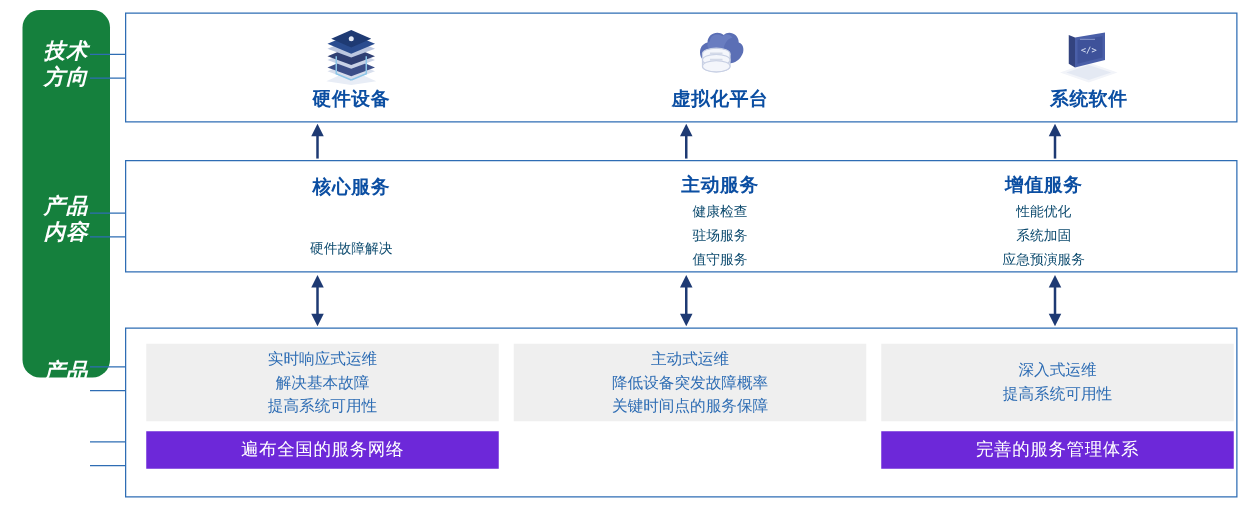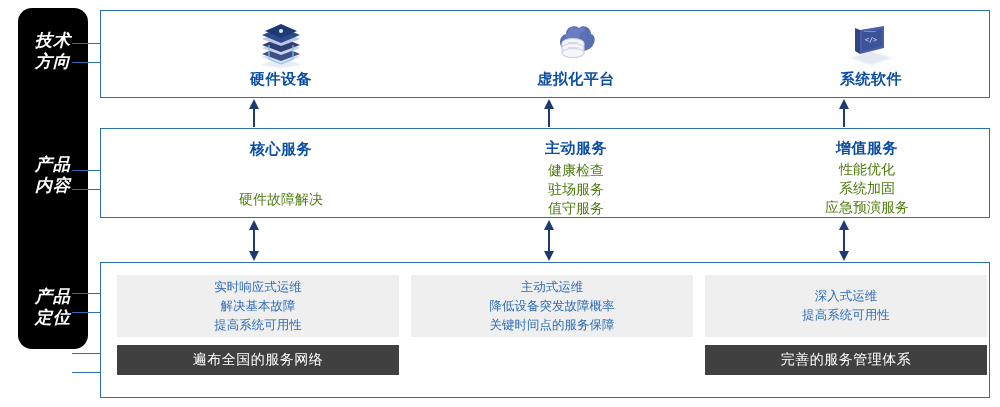--- a/index.html
+++ b/index.html
@@ -6,22 +6,22 @@
   body{
     width:1000px;height:407px;
     background:#ffffff;
     font-family:"Liberation Sans","DejaVu Sans",sans-serif;
     overflow:hidden;
   }
   #root{position:relative;width:1000px;height:407px;}
 
   
   .rail{
-    position:absolute;left:18px;top:8px;width:70px;height:341px;
-    background:#000000;border-radius:14px;
+    position:absolute;left:18px;top:8px;width:70px;height:294px;
+    background:#15803d;border-radius:14px;
     display:flex;flex-direction:column;
   }
   .rail-label{
     position:absolute;left:0;width:70px;
     color:#ffffff;font-weight:bold;font-style:italic;
     font-size:17px;line-height:21px;text-align:center;
     letter-spacing:1px;
   }
   .rail-label span{display:block;}
 
@@ -60,34 +60,34 @@
     position:absolute;top:0;height:90px;
     display:flex;flex-direction:column;align-items:center;
     justify-content:flex-start;padding-top:10px;box-sizing:border-box;
   }
   .content-col.single{justify-content:center;padding-top:0;}
   .content-title{
     font-size:15px;font-weight:bold;color:#0B4EA2;letter-spacing:.5px;
     margin-bottom:3px;
   }
   .content-item{
-    font-size:14px;color:#4d7c0f;line-height:19px;
+    font-size:11px;color:#0c4a6e;line-height:19px;
   }
 
   
   .pos-col{position:absolute;top:12px;}
   .grey-box{
     background:#EFEFEF;
     box-sizing:border-box;
     display:flex;flex-direction:column;align-items:center;justify-content:center;
     height:62px;
   }
   .grey-line{font-size:12.5px;color:#2E6DB4;line-height:19px;}
   .blue-bar{
-    background:#404040;
+    background:#6d28d9;
     height:30px;margin-top:8px;
     display:flex;align-items:center;justify-content:center;
     color:#ffffff;font-size:14px;letter-spacing:.5px;
   }
 
   
   .arrow{position:absolute;}
 </style>
 </head>
 <body>
@@ -214,21 +214,21 @@
       <span class="content-item">硬件故障解决</span>
     </div>
 
     <div class="content-col" style="left:355px;width:240px;">
       <span class="content-title">主动服务</span>
       <span class="content-item">健康检查</span>
       <span class="content-item">驻场服务</span>
       <span class="content-item">值守服务</span>
     </div>
 
-    <div class="content-col" style="left:646px;width:240px;font-family:Liberation Mono, monospace;">
+    <div class="content-col" style="left:614px;width:240px;">
       <span class="content-title">增值服务</span>
       <span class="content-item">性能优化</span>
       <span class="content-item">系统加固</span>
       <span class="content-item">应急预演服务</span>
     </div>
   </div>
 
   <div class="arrow" style="left:247px;top:220px;">
     <svg width="14" height="41">
         <line x1="7" y1="9" x2="7" y2="32" stroke="#1E3A73" stroke-width="2"></line>

